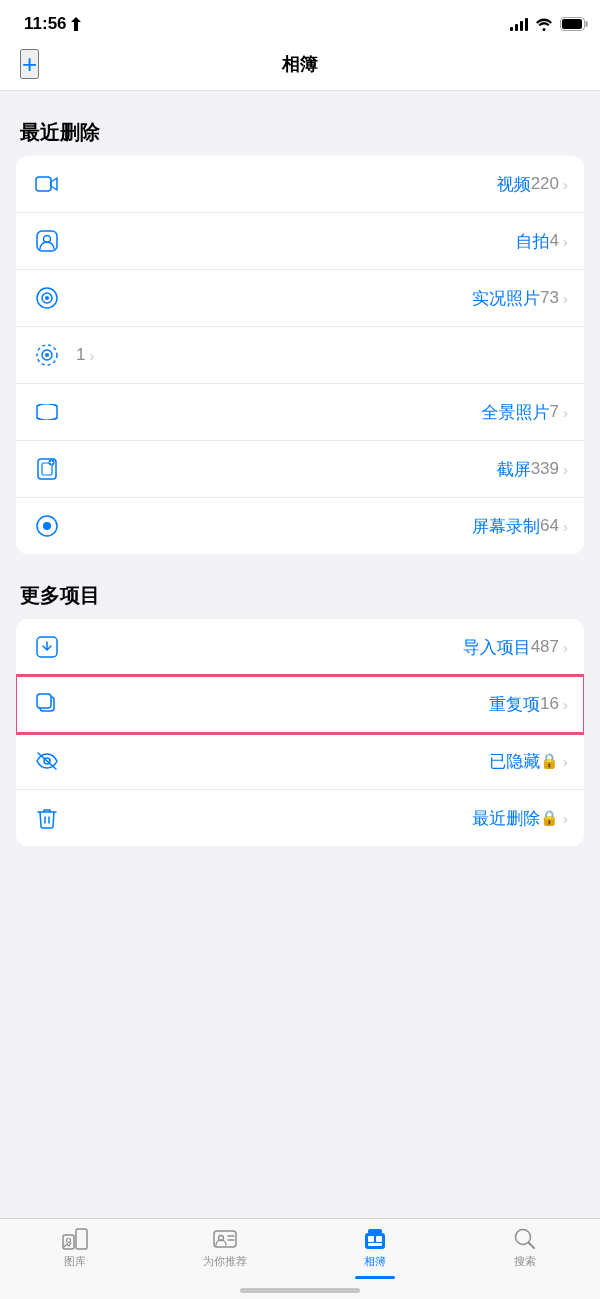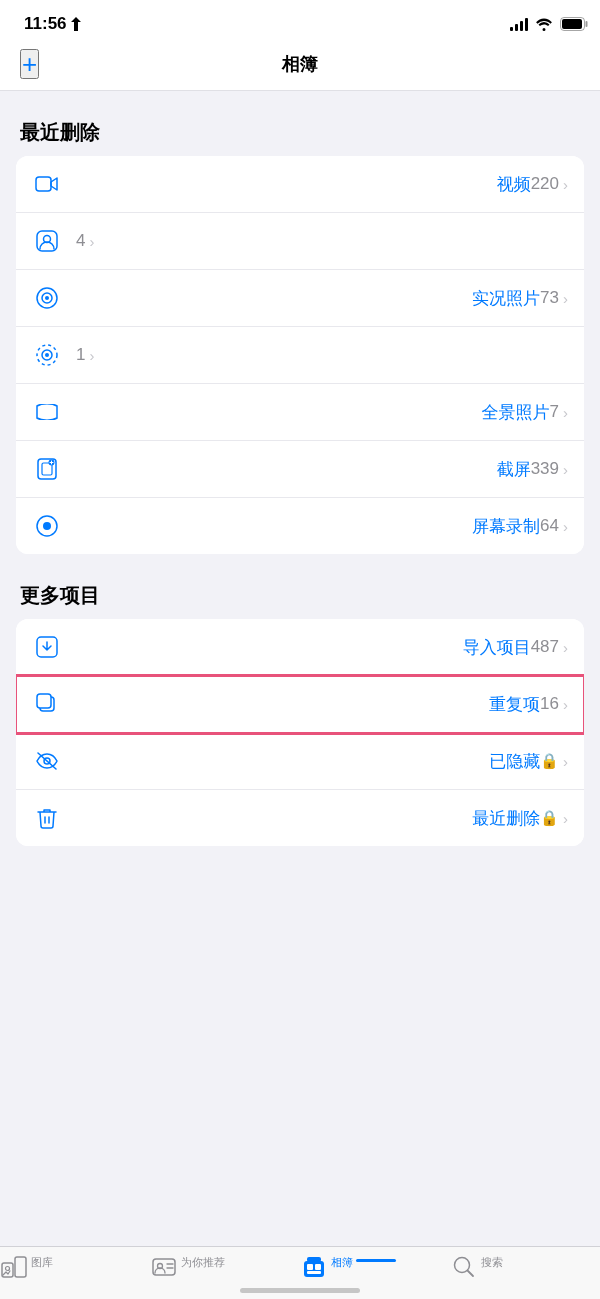--- a/index.html
+++ b/index.html
@@ -150,22 +150,22 @@
       left: 0;
       width: 600px;
       background: rgba(248,248,248,0.97);
       border-top: 1px solid #d1d1d6;
       display: flex;
       justify-content: space-around;
       padding: 8px 0 20px;
     }
     .tab-item {
       display: flex;
-      flex-direction: row;
-      align-items: flex-start;
+      flex-direction: column;
+      align-items: center;
       gap: 3px;
       cursor: pointer;
       flex: 1;
     }
     .tab-icon {
       width: 28px;
       height: 24px;
       display: flex;
       align-items: center;
       justify-content: center;
@@ -255,20 +255,21 @@
     </div>
 
     <div class="list-item">
       <div class="item-icon">
         <svg width="22" height="22" viewBox="0 0 22 22" fill="none">
           <rect x="1" y="1" width="20" height="20" rx="5" stroke="#007aff" stroke-width="1.5" fill="none"></rect>
           <circle cx="11" cy="9" r="3.5" stroke="#007aff" stroke-width="1.5" fill="none"></circle>
           <path d="M4 19c0-3.9 3.1-7 7-7s7 3.1 7 7" stroke="#007aff" stroke-width="1.5" stroke-linecap="round" fill="none"></path>
         </svg>
       </div>
+      <span class="item-label">自拍</span>
       <div class="item-right">
         <span class="item-count">4</span>
         <span class="chevron">›</span>
       </div>
     </div>
 
     <div class="list-item">
       <div class="item-icon">
         <svg width="22" height="22" viewBox="0 0 22 22" fill="none">
           <circle cx="11" cy="11" r="10" stroke="#007aff" stroke-width="1.5" fill="none"></circle>

